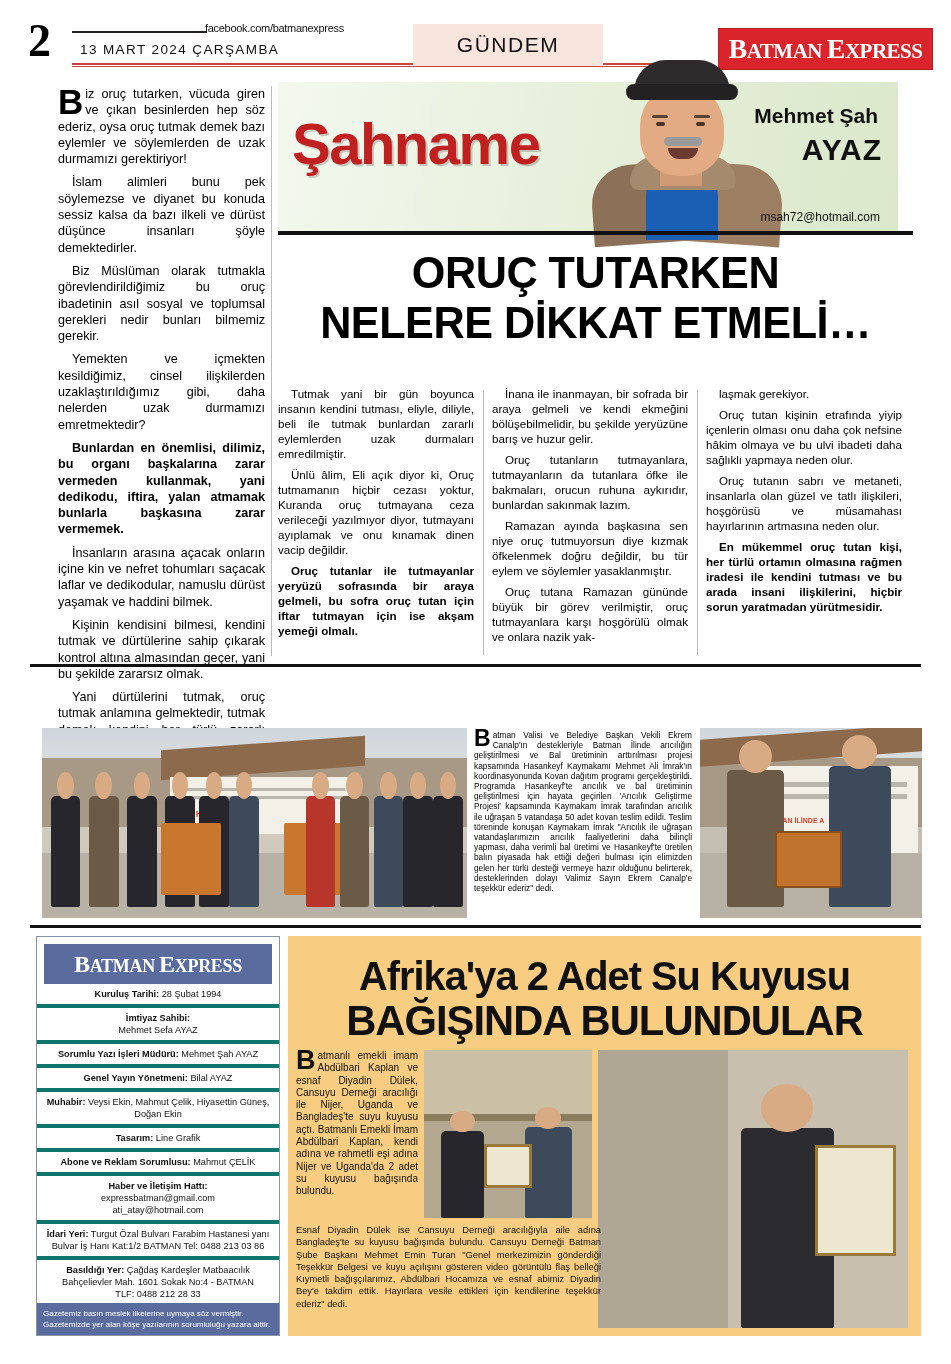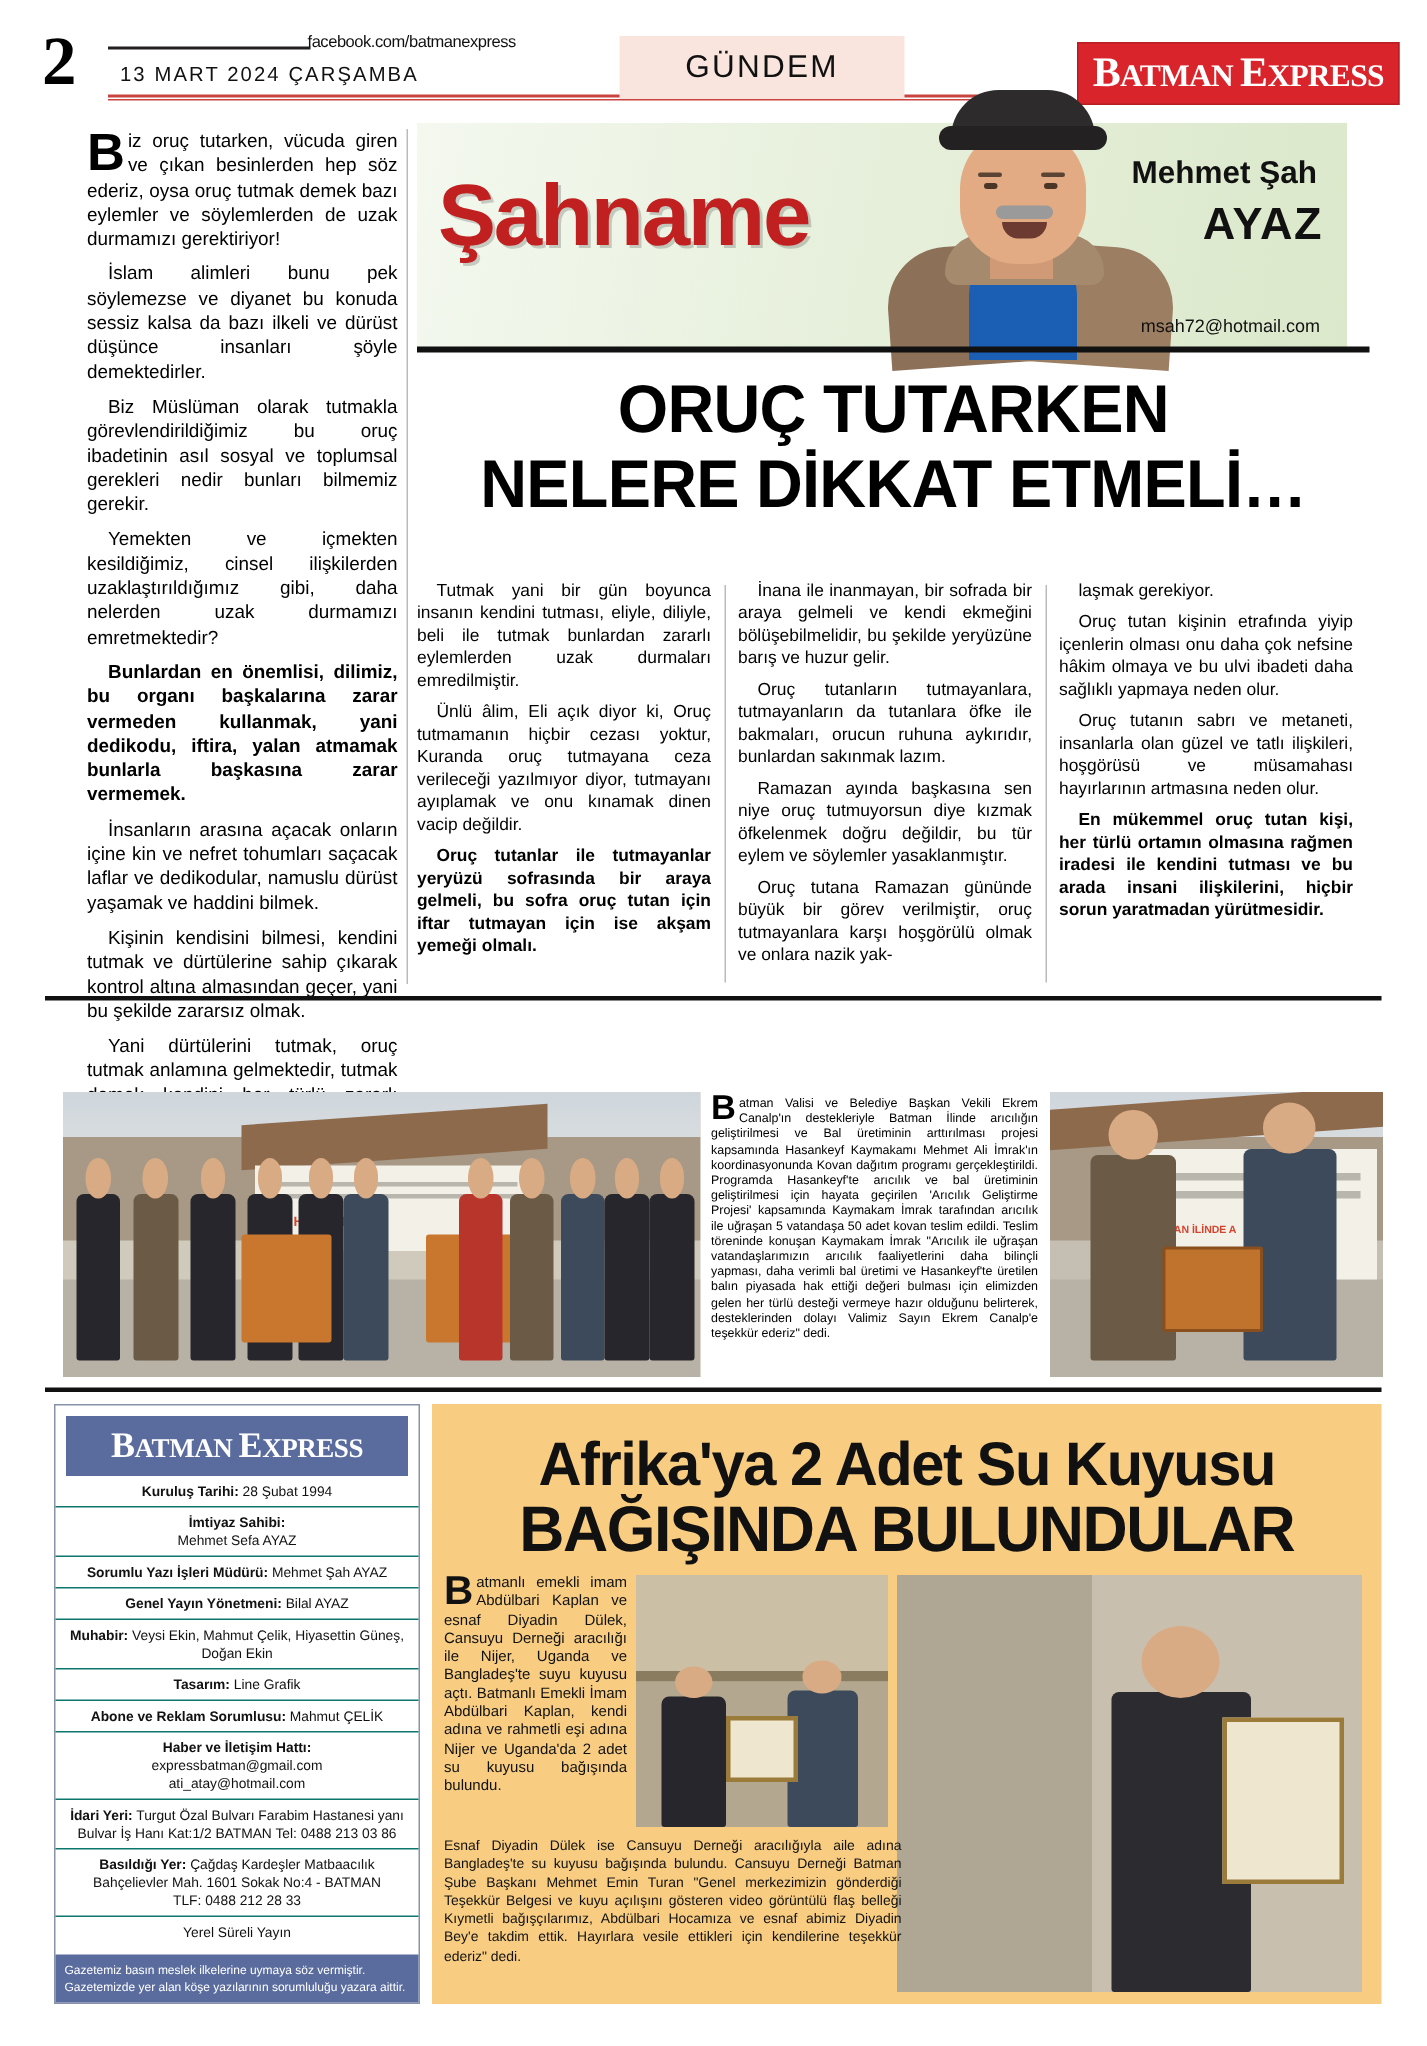--- a/index.html
+++ b/index.html
@@ -186,21 +186,21 @@
     margin:7px 7px 0 7px; height:40px; background:#5a6c9e;
     display:flex; align-items:center; justify-content:center;
   }
   .mastbox-logo .lg {
     color:#fff; font-family:"Liberation Serif", serif; font-weight:bold;
     font-size:24px; letter-spacing:-0.3px; white-space:nowrap;
   }
   .mastbox-logo .lg small { font-size:18px; }
   .mb-row {
     padding:4px 6px; text-align:center; font-size:9.2px; line-height:12px;
-    border-bottom:1px solid #0f766e; color:#111;
+    border-bottom:4px solid #0f766e; color:#111;
   }
   .mb-row:last-child { border-bottom:none; }
   .mb-row b { font-weight:bold; }
   .mb-footer {
     position:absolute; left:0; bottom:0; width:100%;
     background:#5a6c9e; color:#fff; font-size:8px; line-height:11px;
     text-align:left; padding:5px 6px;
   }
 
   

